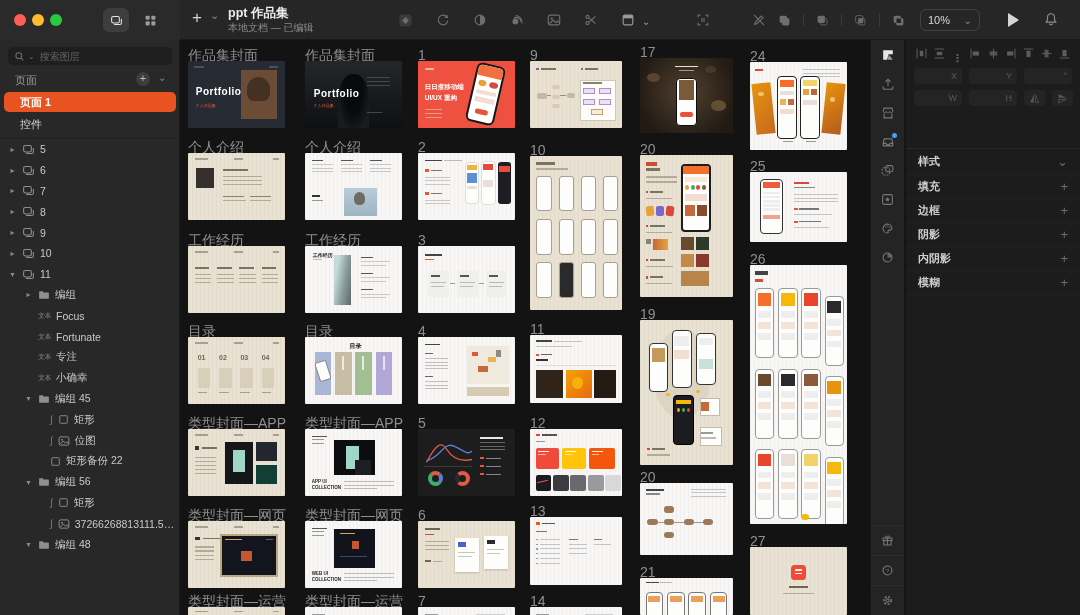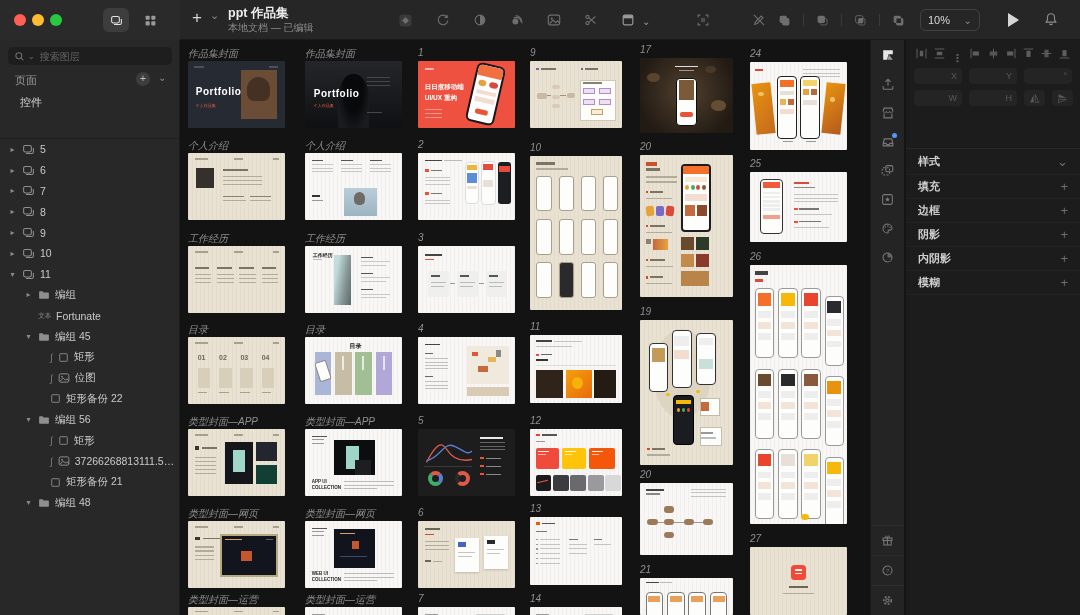--- a/index.html
+++ b/index.html
@@ -39,21 +39,21 @@
   .page-item{margin:0 4px 2px 4px;height:20px;border-radius:5px;display:flex;align-items:center;padding-left:16px;font-size:11px;color:#d6d6d6;}
   .page-item.sel{background:var(--accent,#e8531f);color:#fff;font-weight:bold;}
   #layers-list{position:absolute;left:0;top:98px;width:180px;height:477px;overflow:hidden;border-top:1px solid #1f1f1f;}
   .lrow{height:20.8px;display:flex;align-items:center;gap:5px;font-size:10.5px;color:#c9c9c9;white-space:nowrap;}
   .lrow .chev{width:9px;color:#8a8a8a;font-size:8px;text-align:center;flex:none;}
   .lrow .lic{color:#8f8f8f;display:flex;align-items:center;flex:none;}
   .lrow .mask{color:#7a7a7a;font-size:10px;font-style:normal;flex:none;}
   .lrow .txtic{color:#8a8a8a;font-size:7px;letter-spacing:-.5px;flex:none;}
   
   #canvas{position:absolute;left:180px;top:40px;width:690px;height:575px;background:#131313;overflow:hidden;}
-  .slide-label{position:absolute;font-size:10px;color:#8f8f8f;white-space:nowrap;font-style:italic;}
+  .slide-label{position:absolute;font-size:14px;color:#8f8f8f;white-space:nowrap;}
   .thumb{position:absolute;border-radius:1px;overflow:hidden;}
   .thumb.pin{background-image:repeating-linear-gradient(90deg,rgba(0,0,0,.03) 0 1px,transparent 1px 4px);}
   .thumb i{position:absolute;display:block;}
   .thumb b{position:absolute;font-weight:bold;white-space:pre-line;}
   
   #rail{position:absolute;left:870px;top:40px;width:35px;height:575px;background:#242424;border-left:1px solid #1a1a1a;border-right:1px solid #161616;}
   .rail-item{height:29px;display:flex;align-items:center;justify-content:center;color:#777;position:relative;}
   .rail-item.bright{color:#e6e6e6;}
   #rail-bottom{position:absolute;left:0;bottom:0;width:100%;}
   #rail-bottom .rail-item{height:30px;border-top:1px solid #2d2d2d;}
@@ -249,20 +249,21 @@
       </span>
     <span style="font-size:8px">⌄</span>
     <input readonly="" placeholder="搜索图层" style="">
   </div>
   <div id="pages-header">
     <span class="lbl">页面</span>
     <span id="add-page">+</span>
     <span id="pages-collapse">⌄</span>
   </div>
   <div id="pages-list">
+      <div class="page-item sel">页面 1</div>
       <div class="page-item">控件</div>
     </div>
   <div id="layers-list">
       <div class="lrow" style="padding-left: 8px;">
         <span class="chev">▸</span>
         <span class="lic">
           <svg viewBox="0 0 16 16" width="13" height="13">
             <rect x="2" y="3" width="9.5" height="8" rx="2" fill="none" stroke="currentColor" stroke-width="1.3"></rect>
             <path d="M5 13h7a2 2 0 0 0 2-2V6" fill="none" stroke="currentColor" stroke-width="1.3"></path>
           </svg>
@@ -330,27 +331,42 @@
         <span style="overflow: hidden; text-overflow: ellipsis; max-width: 120px;">11</span>
       </div>
       <div class="lrow" style="padding-left: 24px;">
         <span class="chev">▸</span>
         <span class="lic">
           <svg viewBox="0 0 16 16" width="12" height="12">
             <path d="M1.5 4a1 1 0 0 1 1-1h3.6l1.4 1.6h6a1 1 0 0 1 1 1V12a1 1 0 0 1-1 1h-11a1 1 0 0 1-1-1z" fill="currentColor"></path>
           </svg>
         </span>
         <span style="overflow: hidden; text-overflow: ellipsis; max-width: 120px;">编组</span>
+      </div>
+      <div class="lrow" style="padding-left: 24px;">
+        <span class="chev"></span>
+        <span class="txtic">文本</span>
+        <span style="overflow: hidden; text-overflow: ellipsis; max-width: 120px;">Focus</span>
       </div>
       <div class="lrow" style="padding-left: 24px;">
         <span class="chev"></span>
         <span class="txtic">文本</span>
         <span style="overflow: hidden; text-overflow: ellipsis; max-width: 120px;">Fortunate</span>
       </div>
       <div class="lrow" style="padding-left: 24px;">
+        <span class="chev"></span>
+        <span class="txtic">文本</span>
+        <span style="overflow: hidden; text-overflow: ellipsis; max-width: 120px;">专注</span>
+      </div>
+      <div class="lrow" style="padding-left: 24px;">
+        <span class="chev"></span>
+        <span class="txtic">文本</span>
+        <span style="overflow: hidden; text-overflow: ellipsis; max-width: 120px;">小确幸</span>
+      </div>
+      <div class="lrow" style="padding-left: 24px;">
         <span class="chev">▾</span>
         <span class="lic">
           <svg viewBox="0 0 16 16" width="12" height="12">
             <path d="M1.5 4a1 1 0 0 1 1-1h3.6l1.4 1.6h6a1 1 0 0 1 1 1V12a1 1 0 0 1-1 1h-11a1 1 0 0 1-1-1z" fill="currentColor"></path>
           </svg>
         </span>
         <span style="overflow: hidden; text-overflow: ellipsis; max-width: 120px;">编组 45</span>
       </div>
       <div class="lrow" style="padding-left: 36px;">
         <span class="chev"></span>
@@ -406,29 +422,20 @@
         <span class="chev"></span>
         <span class="mask">∫</span>
         <span class="lic">
           <svg viewBox="0 0 16 16" width="12" height="12">
             <rect x="1.5" y="2.5" width="13" height="11" rx="2" fill="none" stroke="currentColor" stroke-width="1.3"></rect>
             <circle cx="5.4" cy="6.4" r="1.2" fill="currentColor"></circle>
             <path d="M3 12l4-4 3 3 2-2 2.5 3" fill="none" stroke="currentColor" stroke-width="1.3"></path>
           </svg>
         </span>
         <span style="overflow: hidden; text-overflow: ellipsis; max-width: 120px;">37266268813111.5b6a4...</span>
-      </div>
-      <div class="lrow" style="padding-left: 36px;">
-        <span class="chev"></span>
-        <span class="lic">
-          <svg viewBox="0 0 16 16" width="11" height="11">
-            <rect x="2.5" y="2.5" width="11" height="11" rx="1" fill="none" stroke="currentColor" stroke-width="1.3"></rect>
-          </svg>
-        </span>
-        <span style="overflow: hidden; text-overflow: ellipsis; max-width: 120px;">矩形备份 21</span>
       </div>
       <div class="lrow" style="padding-left: 24px;">
         <span class="chev">▾</span>
         <span class="lic">
           <svg viewBox="0 0 16 16" width="12" height="12">
             <path d="M1.5 4a1 1 0 0 1 1-1h3.6l1.4 1.6h6a1 1 0 0 1 1 1V12a1 1 0 0 1-1 1h-11a1 1 0 0 1-1-1z" fill="currentColor"></path>
           </svg>
         </span>
         <span style="overflow: hidden; text-overflow: ellipsis; max-width: 120px;">编组 48</span>
       </div>

